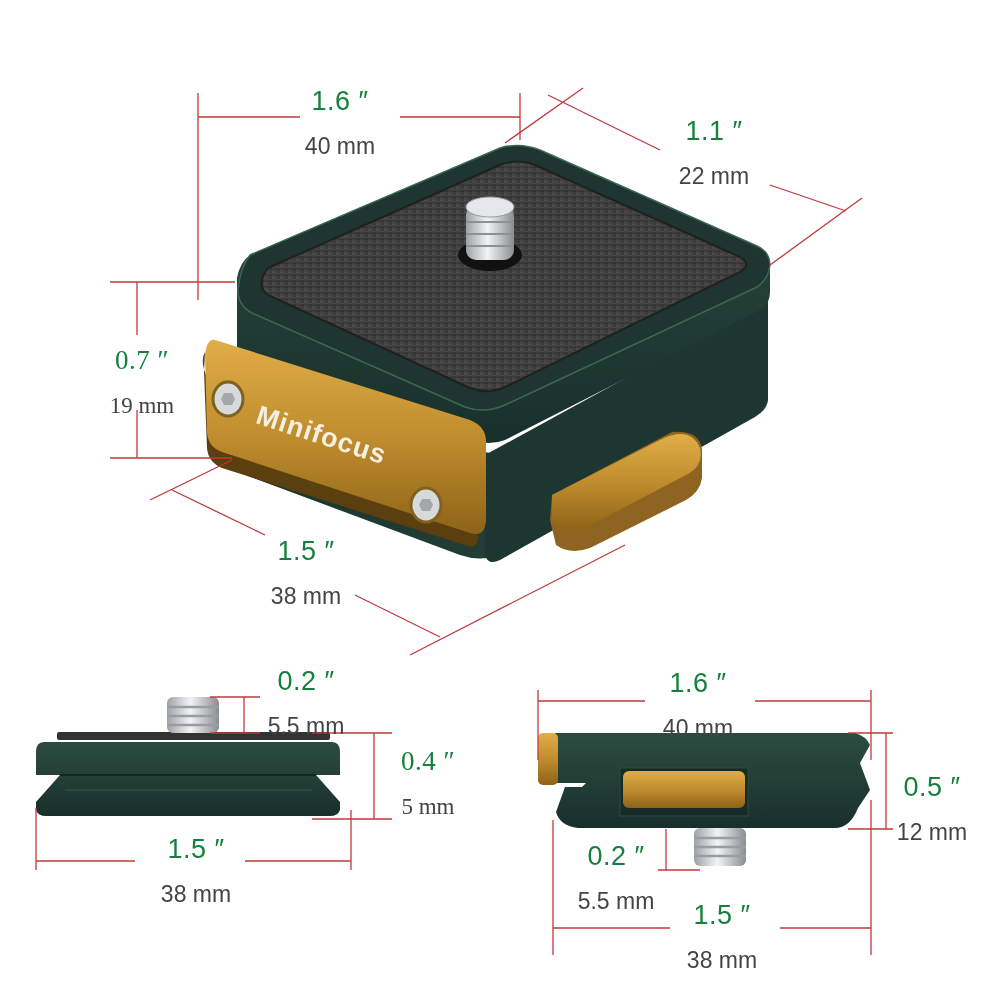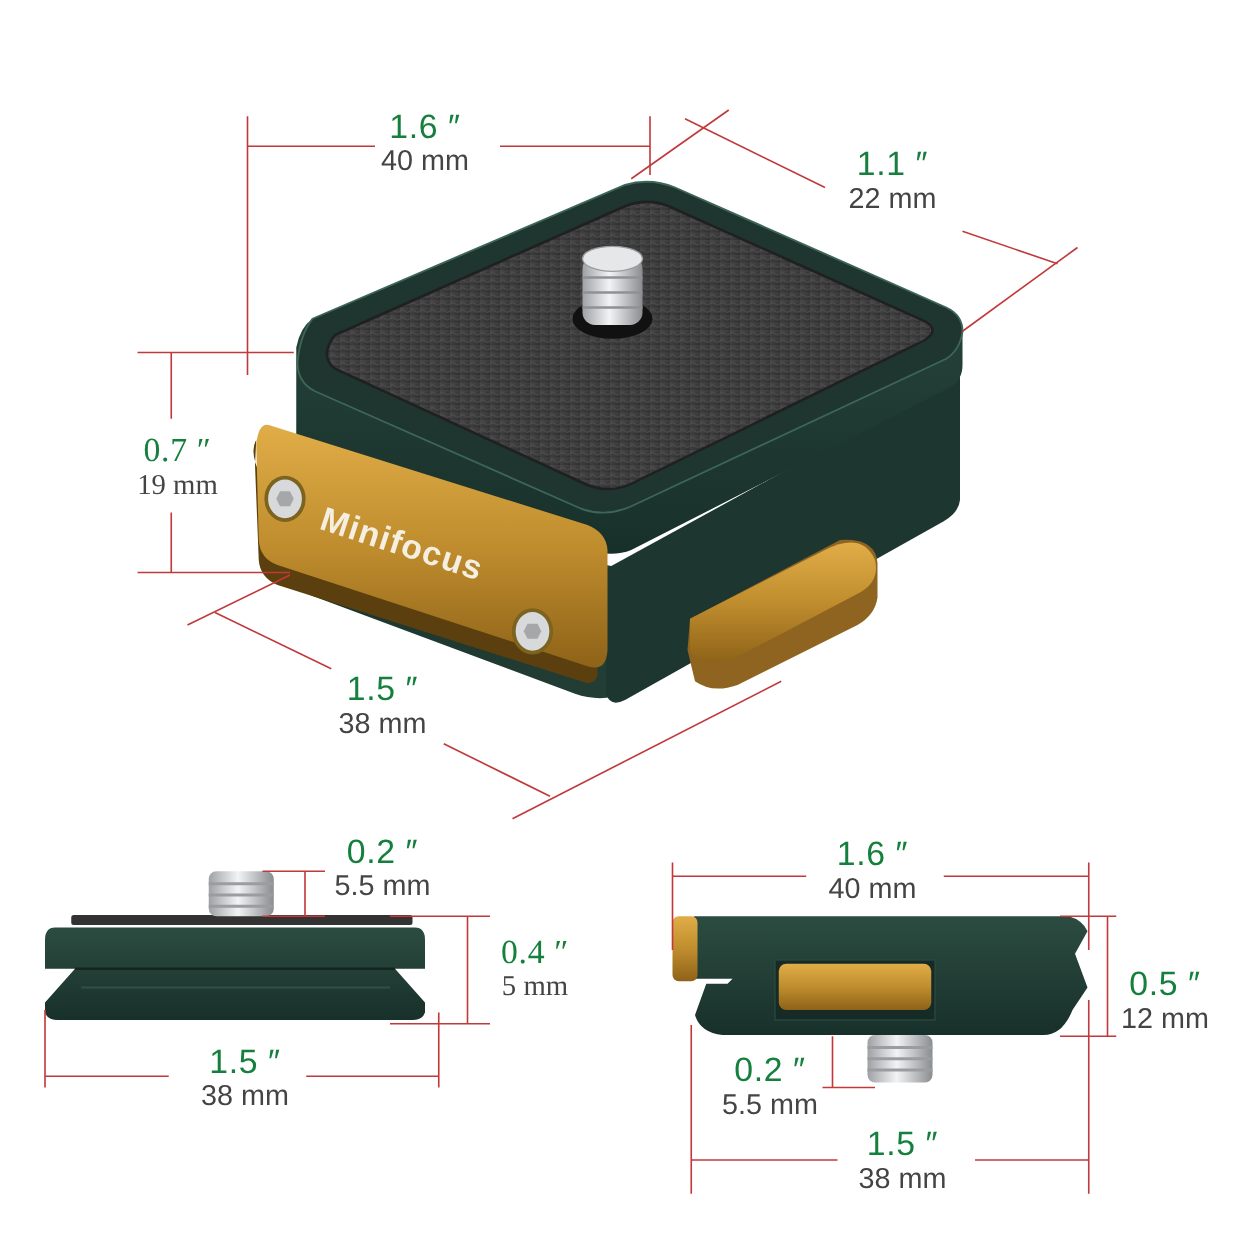--- a/index.html
+++ b/index.html
@@ -1,21 +1,21 @@
 <!DOCTYPE html>
 <html><head>
 <meta charset="utf-8">
 <style>
   html, body { margin: 0; padding: 0; background: #ffffff; }
   body { width: 1000px; height: 1000px; position: relative; overflow: hidden;
          font-family: "Liberation Sans", "DejaVu Sans", sans-serif; }
   svg { position: absolute; left: 0; top: 0; }
   .lbl { position: absolute; text-align: center; white-space: nowrap; line-height: 1; }
   .lbl .in { font-size: 27px; color: #15803d; display: block; letter-spacing: 0.5px; text-align: center; }
-  .lbl .mm { font-size: 23px; color: #444444; display: block; margin-top: 2px; }
+  .lbl .mm { font-size: 23px; color: #444444; display: block; margin-top: 20px; }
   .brand { position: absolute; color: #f5efe2; font-weight: bold; font-size: 27px;
            letter-spacing: 1px; transform-origin: left top; }
 </style>
 </head>
 <body>
 
 <svg width="1000" height="1000" viewBox="0 0 1000 1000">
   <defs>
     <linearGradient id="gGreen" x1="0" y1="0" x2="0" y2="1">
       <stop offset="0" stop-color="#2c4c41"></stop>

